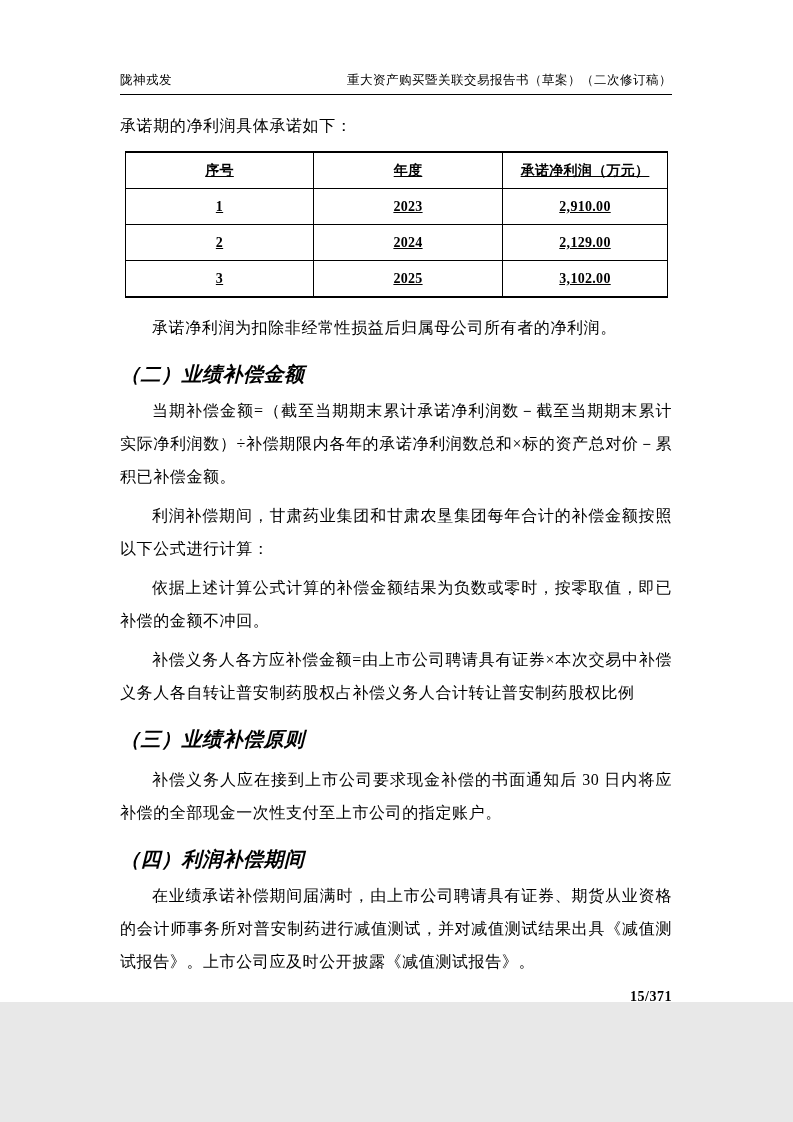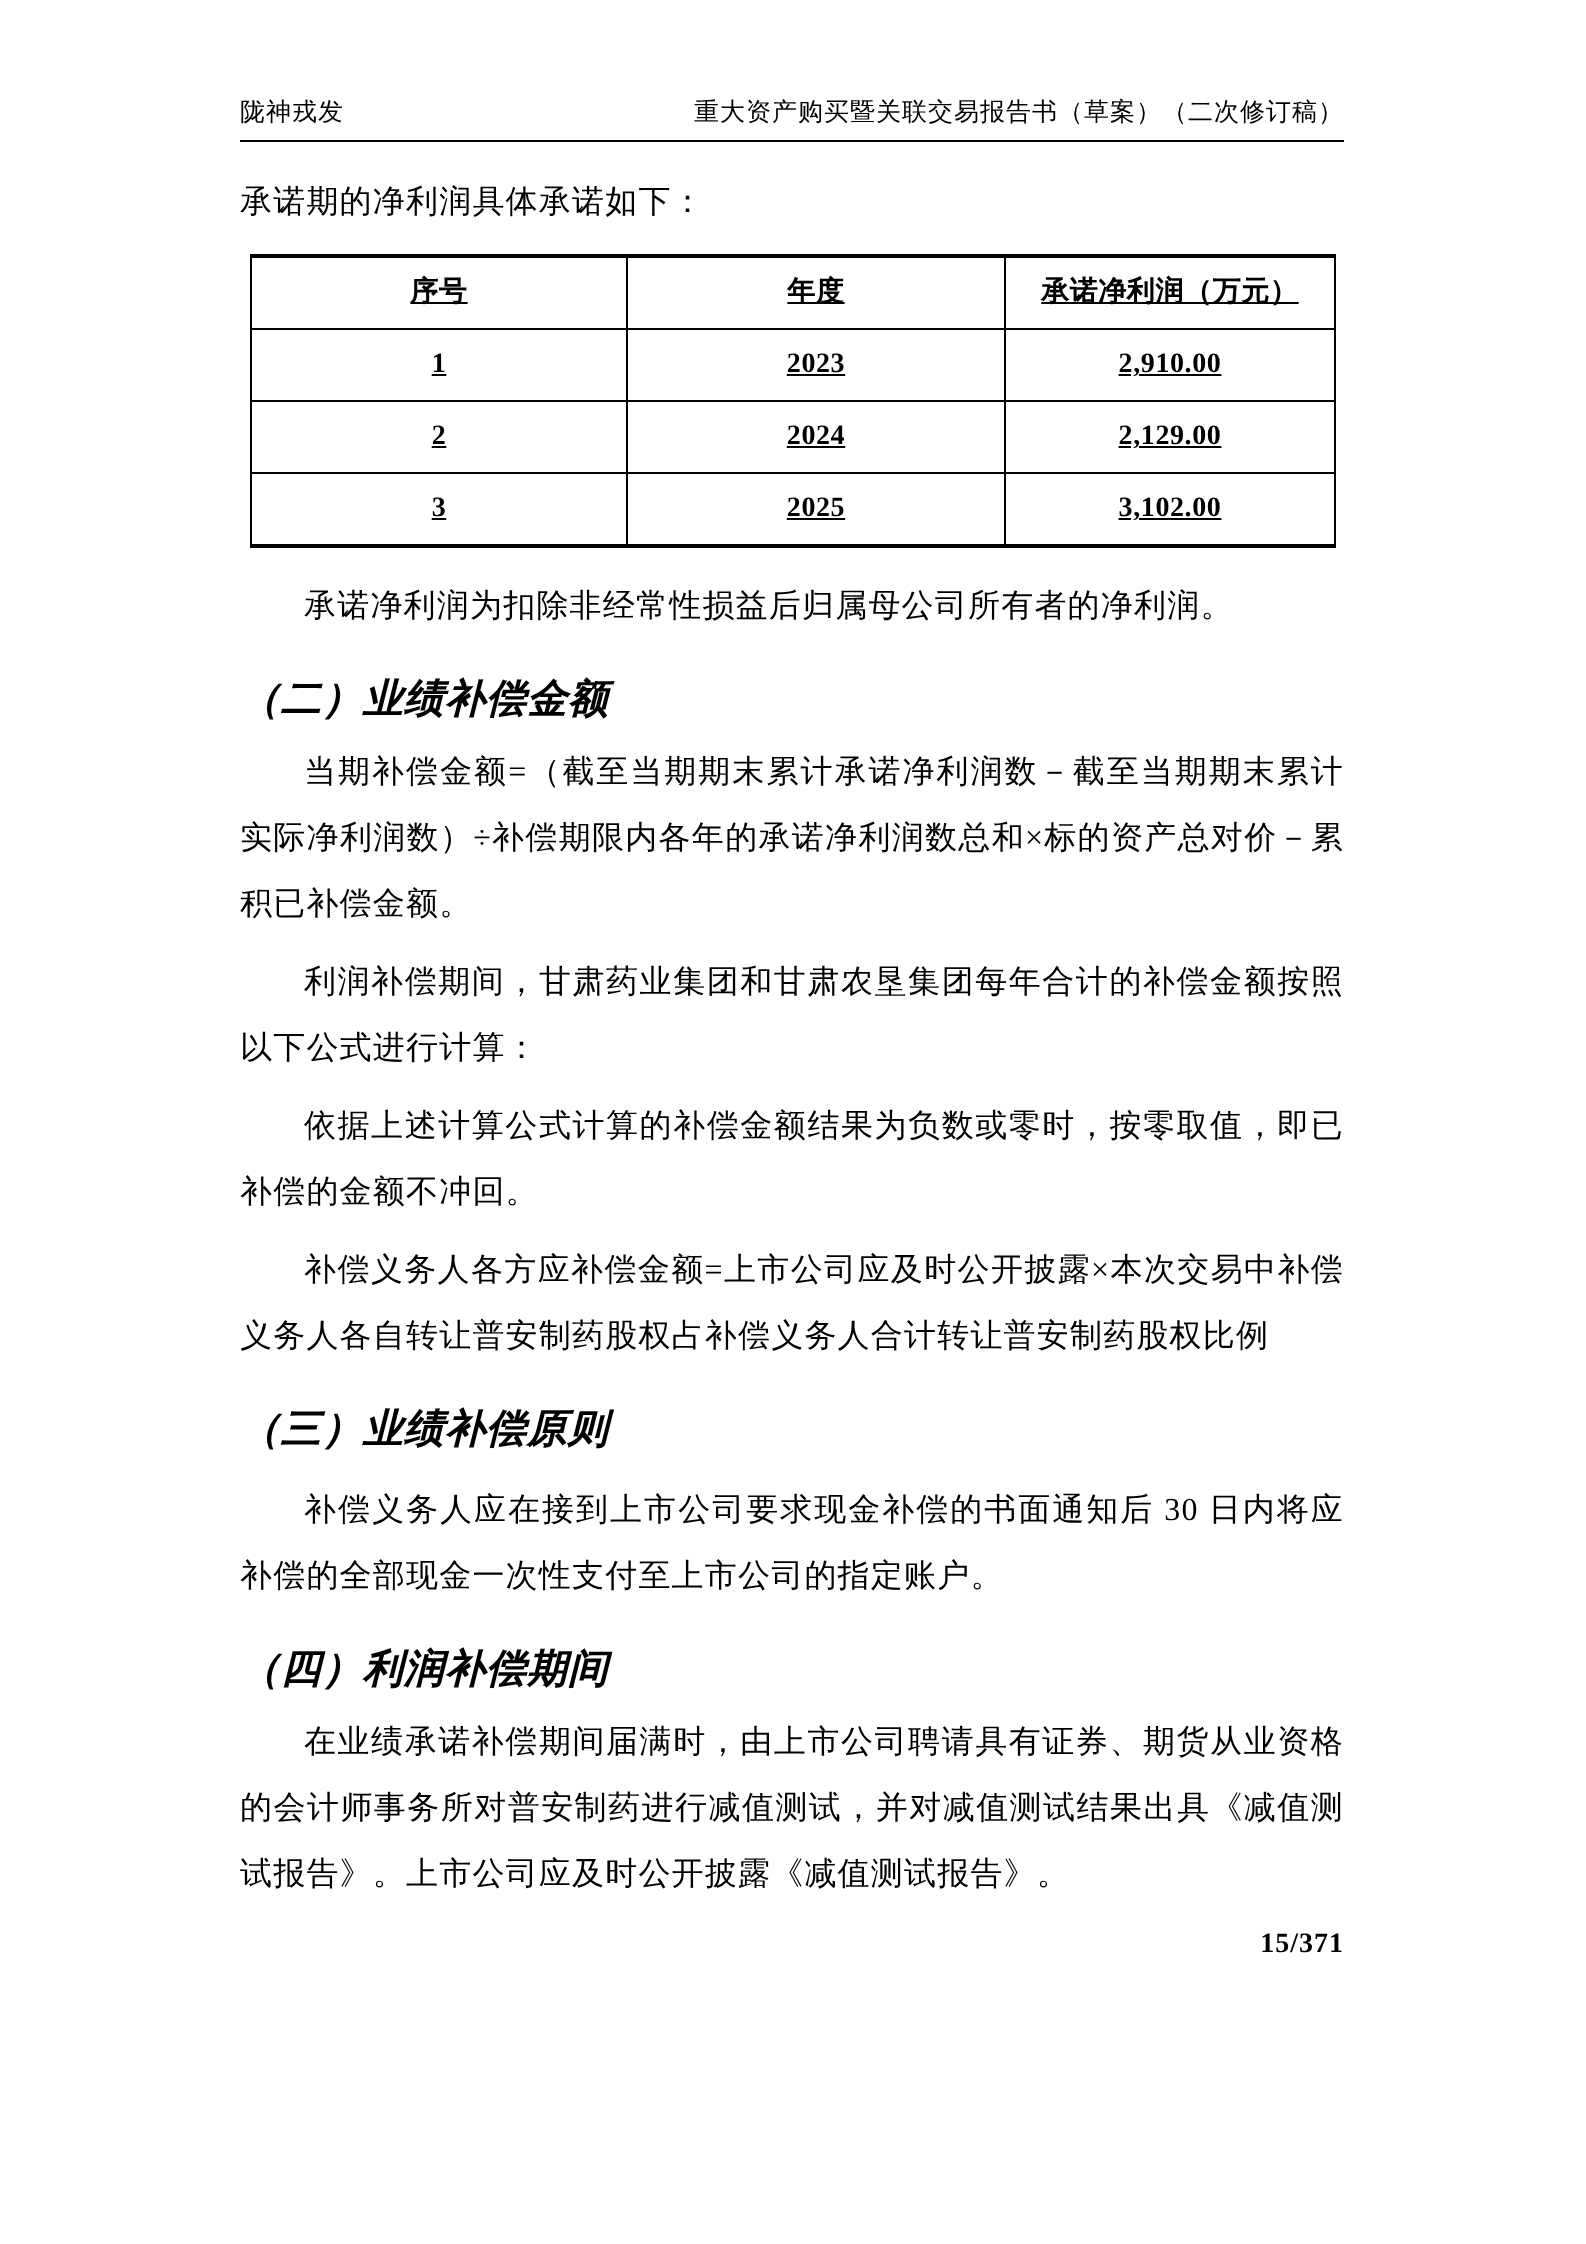--- a/index.html
+++ b/index.html
@@ -1,25 +1,25 @@
 <!DOCTYPE html>
 <html><head>
 <meta charset="utf-8">
 <style>
   * { margin: 0; padding: 0; box-sizing: border-box; }
   html, body { background: #e8e8e8; }
   .page {
     position: relative;
     width: 793px;
-    height: 1122px;
+    height: 1002px;
     margin: 0 auto;
     background: #ffffff;
     font-family: "Liberation Serif", "DejaVu Serif", serif;
     color: #000000;
-    padding: 48px 121px 0 120px;
+    padding: 72px 121px 0 120px;
     overflow: hidden;
   }
   .doc-header {
     display: flex;
     justify-content: space-between;
     align-items: flex-end;
     font-size: 12.5px;
     padding-bottom: 5px;
     border-bottom: 1.6px solid #000000;
     letter-spacing: 0.5px;
@@ -117,21 +117,21 @@
       </tr>
     </tbody>
       </table>
 
     <div class="para note-para">承诺净利润为扣除非经常性损益后归属母公司所有者的净利润。</div>
 
     <div class="section-heading">（二）业绩补偿金额</div>
     <div class="para">当期补偿金额=（截至当期期末累计承诺净利润数－截至当期期末累计实际净利润数）÷补偿期限内各年的承诺净利润数总和×标的资产总对价－累积已补偿金额。</div>
     <div class="para">利润补偿期间，甘肃药业集团和甘肃农垦集团每年合计的补偿金额按照以下公式进行计算：</div>
     <div class="para">依据上述计算公式计算的补偿金额结果为负数或零时，按零取值，即已补偿的金额不冲回。</div>
-    <div class="para">补偿义务人各方应补偿金额=上市公司应及时公开披露×本次交易中补偿义务人各自转让普安制药股权占补偿义务人合计转让普安制药股权比例</div>
+    <div class="para">补偿义务人各方应补偿金额=由上市公司聘请具有证券×本次交易中补偿义务人各自转让普安制药股权占补偿义务人合计转让普安制药股权比例</div>
 
     <div class="section-heading heading-3">（三）业绩补偿原则</div>
     <div class="para para-tight">补偿义务人应在接到上市公司要求现金补偿的书面通知后 30 日内将应补偿的全部现金一次性支付至上市公司的指定账户。</div>
 
     <div class="section-heading">（四）利润补偿期间</div>
     <div class="para">在业绩承诺补偿期间届满时，由上市公司聘请具有证券、期货从业资格的会计师事务所对普安制药进行减值测试，并对减值测试结果出具《减值测试报告》。上市公司应及时公开披露《减值测试报告》。</div>
 
     <div class="page-number">15/371</div>
 
   </div>

